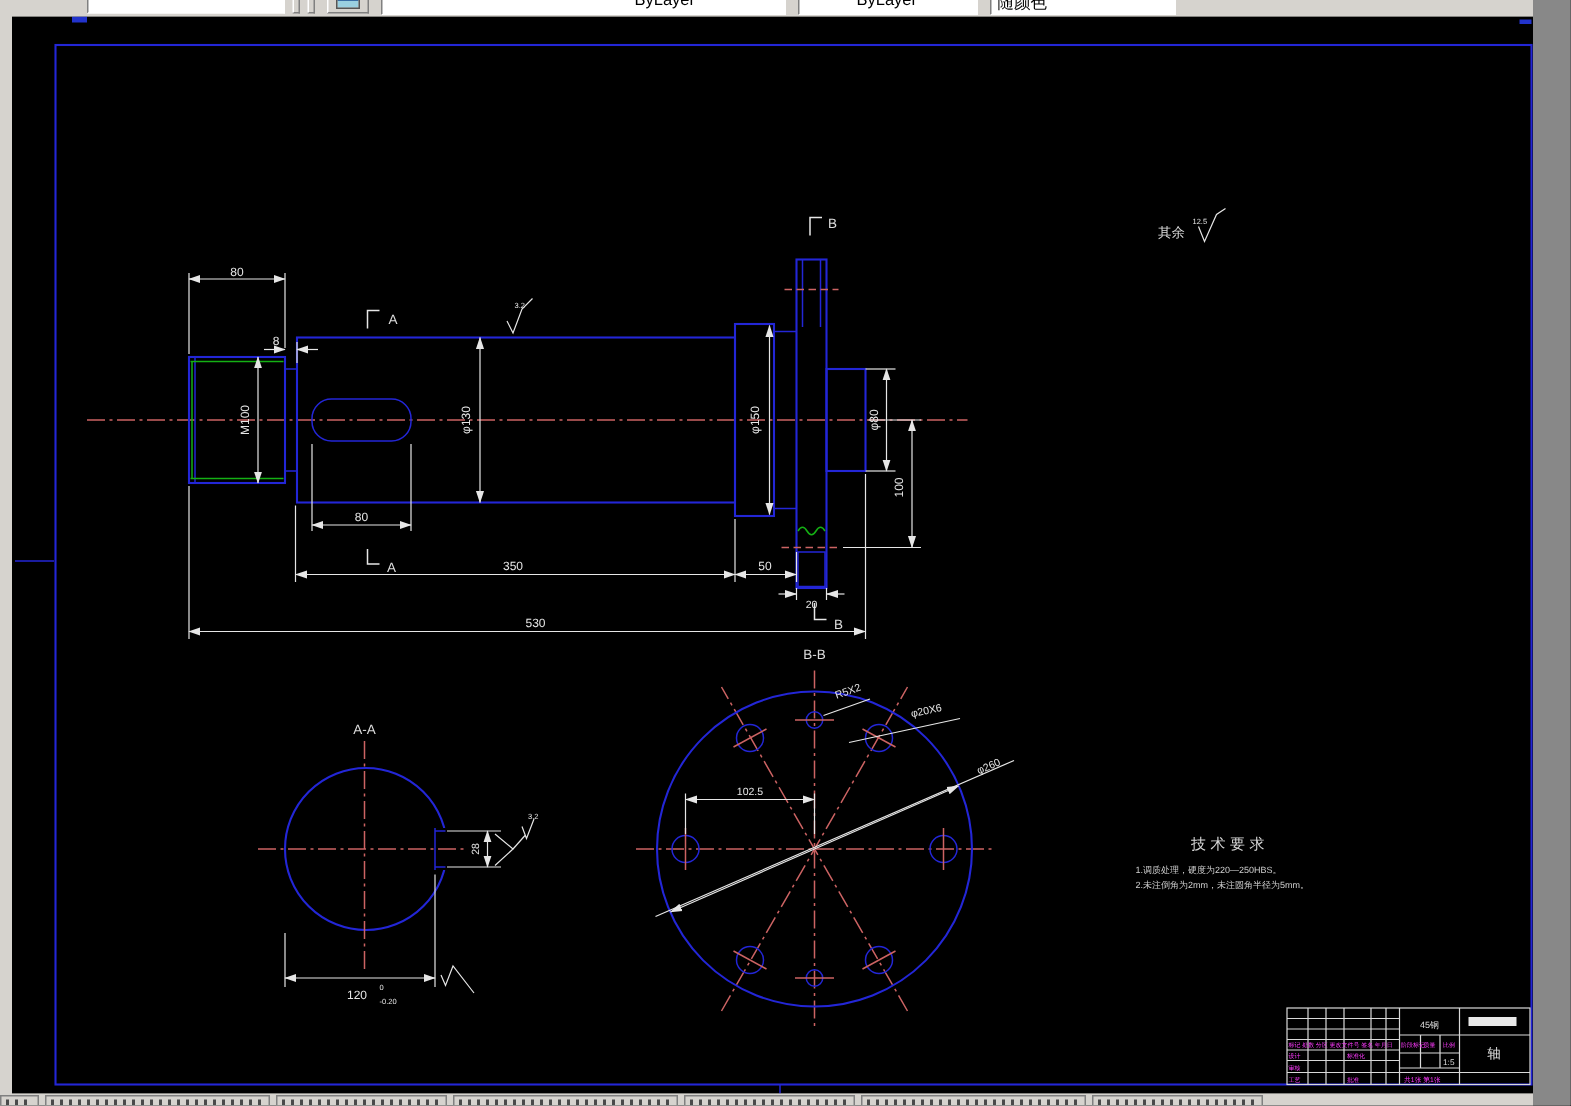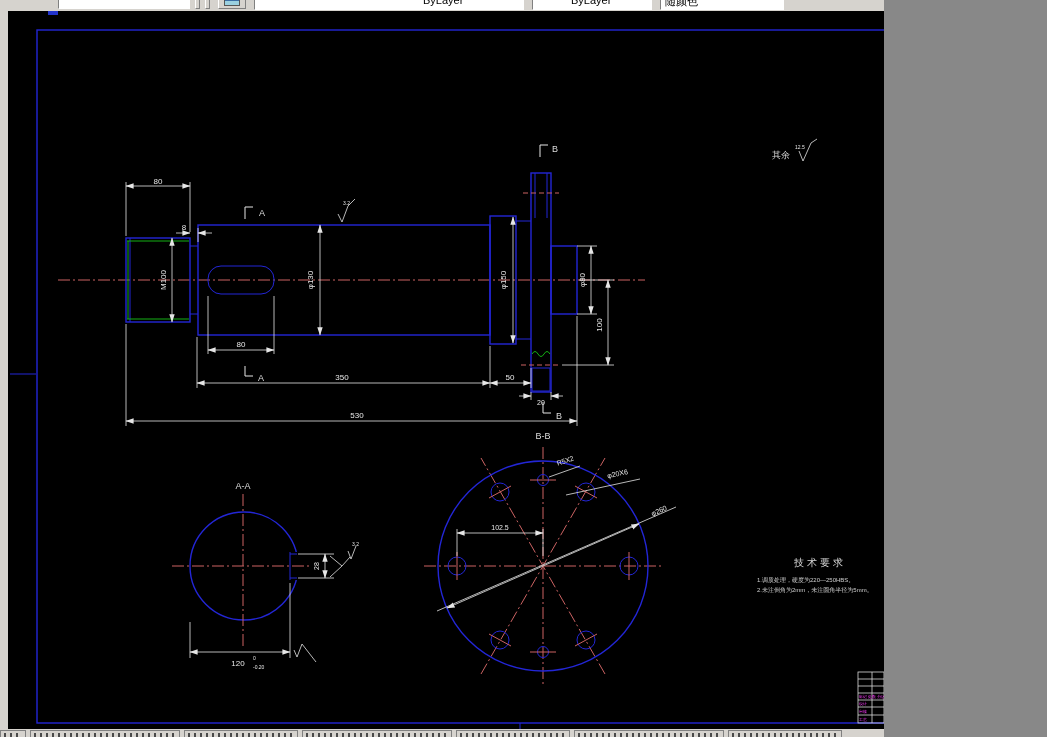--- a/index.html
+++ b/index.html
@@ -1,16 +1,16 @@
 <!DOCTYPE html>
 <html><head>
 <meta charset="utf-8">
 <style>
   html,body{margin:0;padding:0;background:#888;}
-  .screen{position:relative;width:884px;height:737px;background:#d6d3ce;overflow:hidden;
+  .screen{position:relative;width:1022px;height:737px;background:#d6d3ce;overflow:hidden;
           font-family:"Liberation Sans","DejaVu Sans",sans-serif;}
   
   .toolbar{position:absolute;top:0;left:0;width:1047px;height:11px;background:#d6d3ce;overflow:hidden;z-index:5;}
   .tb-inner{display:flex;align-items:center;height:22px;margin-top:-11px;}
   .tb-field{height:16px;background:#fff;border:1px solid;border-color:#808080 #fff #fff #808080;margin-left:58px;}
   .tb-grip{width:3px;height:16px;margin-left:5px;background:#d6d3ce;border:1px solid;border-color:#fff #808080 #808080 #fff;}
   .tb-btn{width:28px;height:18px;margin-left:8px;background:#d6d3ce;border:1px solid;border-color:#fff #808080 #808080 #fff;
           display:flex;align-items:center;justify-content:center;padding:0;}
   .layers-glyph{display:inline-block;width:14px;height:10px;background:
       linear-gradient(#fff 0 3px,#3a6ea5 3px 6px,#9ad0e0 6px 10px);border:1px solid #555;}

